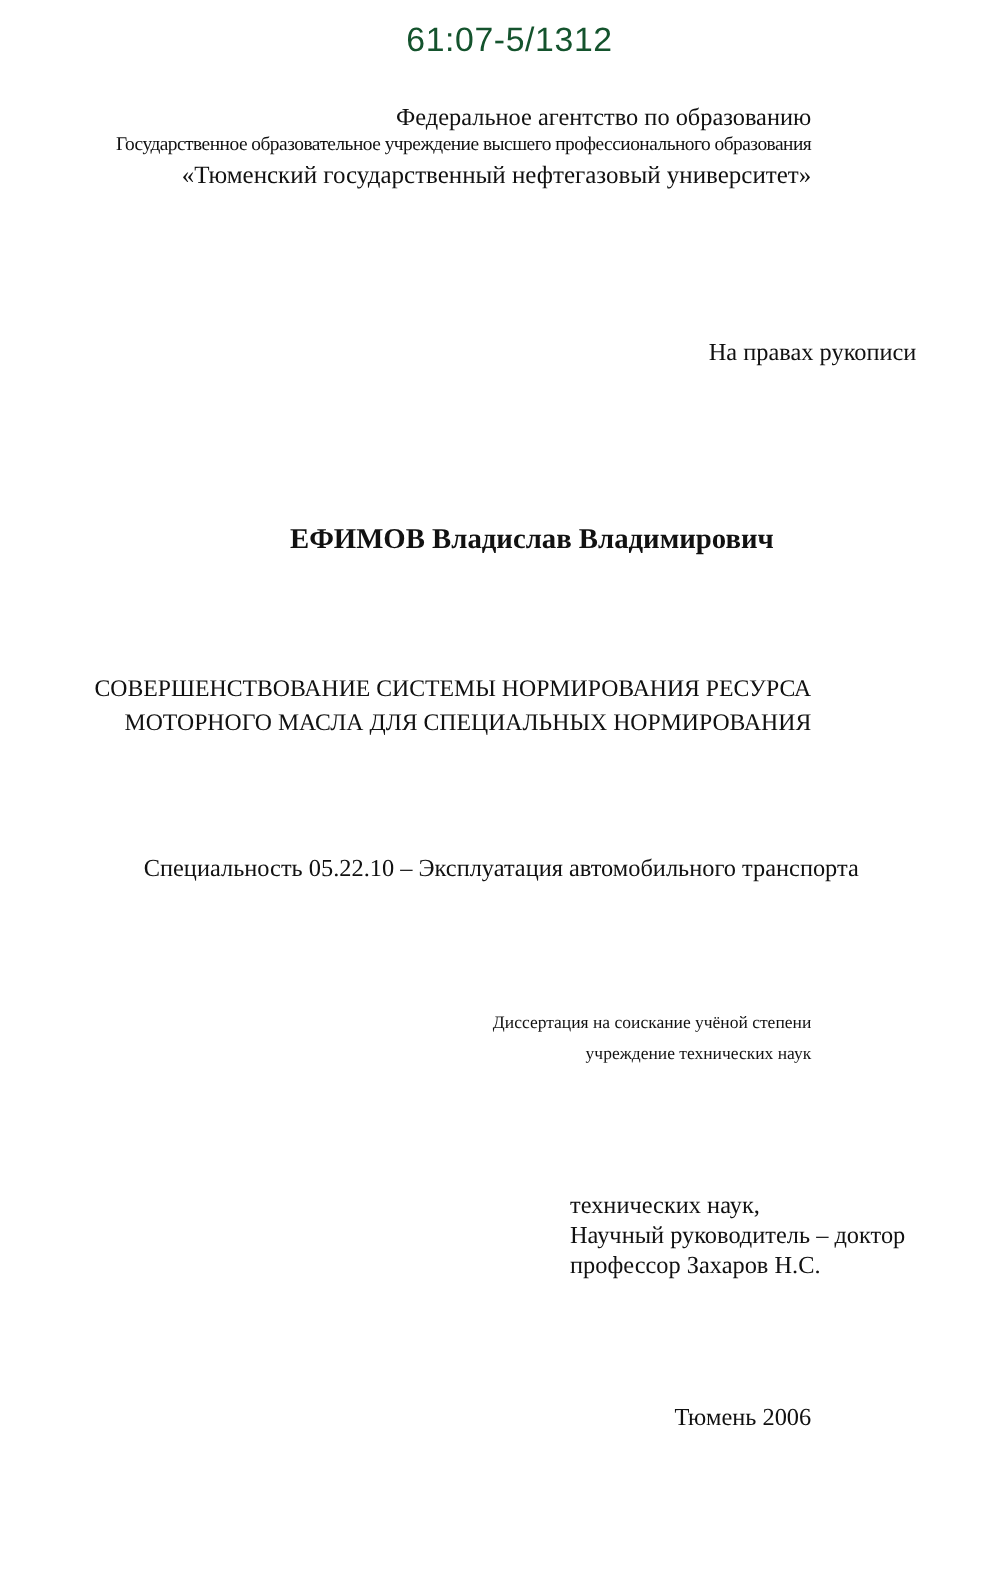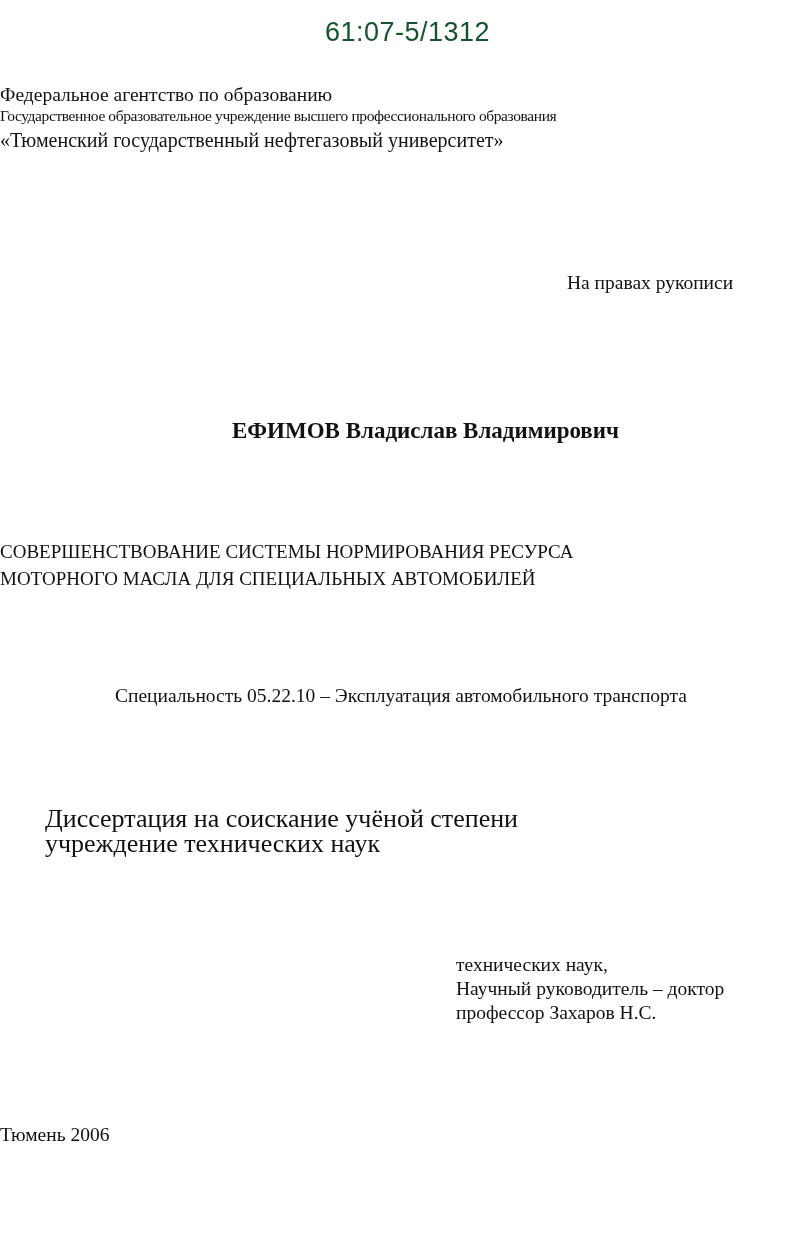--- a/index.html
+++ b/index.html
@@ -1,48 +1,48 @@
 <!DOCTYPE html>
 <html><head>
 <meta charset="utf-8">
 <style>
   html, body { margin: 0; padding: 0; background: #ffffff; }
   body { width: 796px; height: 1258px; position: relative; overflow: hidden; color: #111; font-family: "Liberation Serif", serif; }
   .abs { position: absolute; white-space: nowrap; }
-  .center { left: 0; width: 649px; text-align: left; }
+  .center { left: 0; width: 649px; text-align: right; }
   .stamp { top: 17px; left: 325px; font-family: "Liberation Sans", sans-serif; font-size: 27px; letter-spacing: 0.5px; color: #14532d; }
   .agency { top: 84px; font-size: 19.5px; }
   .institution { top: 107px; font-size: 15.5px; letter-spacing: -0.4px; }
   .university { top: 129px; font-size: 20px; }
   .rights { top: 272px; left: 567px; font-size: 19.5px; }
   .author { top: 418px; left: 232px; font-size: 23px; font-weight: bold; }
   .title { top: 538px; font-size: 19px; font-weight: normal; line-height: 27px; }
   .specialty { top: 685px; left: 115px; font-size: 19.5px; }
-  .degree { top: 806px; font-size: 26px; line-height: 25px; padding-left: 45px; }
+  .degree { top: 806px; font-size: 14px; line-height: 25px; }
   .advisor { top: 953px; left: 456px; font-size: 19.5px; line-height: 24px; }
   .city { top: 1124px; font-size: 19.5px; }
 </style>
 </head>
 <body>
 
 <div class="abs stamp">61:07-5/1312</div>
 
 <div>
   <div class="abs center agency">Федеральное агентство по образованию</div>
   <div class="abs center institution">Государственное образовательное учреждение высшего профессионального образования</div>
   <div class="abs center university">«Тюменский государственный нефтегазовый университет»</div>
 </div>
 
 <div class="abs rights">На правах рукописи</div>
 
 <div class="abs author">ЕФИМОВ Владислав Владимирович</div>
 
 <div class="abs center title">
   <div>СОВЕРШЕНСТВОВАНИЕ СИСТЕМЫ НОРМИРОВАНИЯ РЕСУРСА</div>
-  <div>МОТОРНОГО МАСЛА ДЛЯ СПЕЦИАЛЬНЫХ АВТОМОБИЛЕЙ</div>
+  <div>МОТОРНОГО МАСЛА ДЛЯ СПЕЦИАЛЬНЫХ НОРМИРОВАНИЯ</div>
 </div>
 
 <div class="abs specialty">Специальность 05.22.10 – Эксплуатация автомобильного транспорта</div>
 
 <div class="abs center degree">
   <div>Диссертация на соискание учёной степени</div>
   <div>учреждение технических наук</div>
 </div>
 
 <div class="abs advisor">

